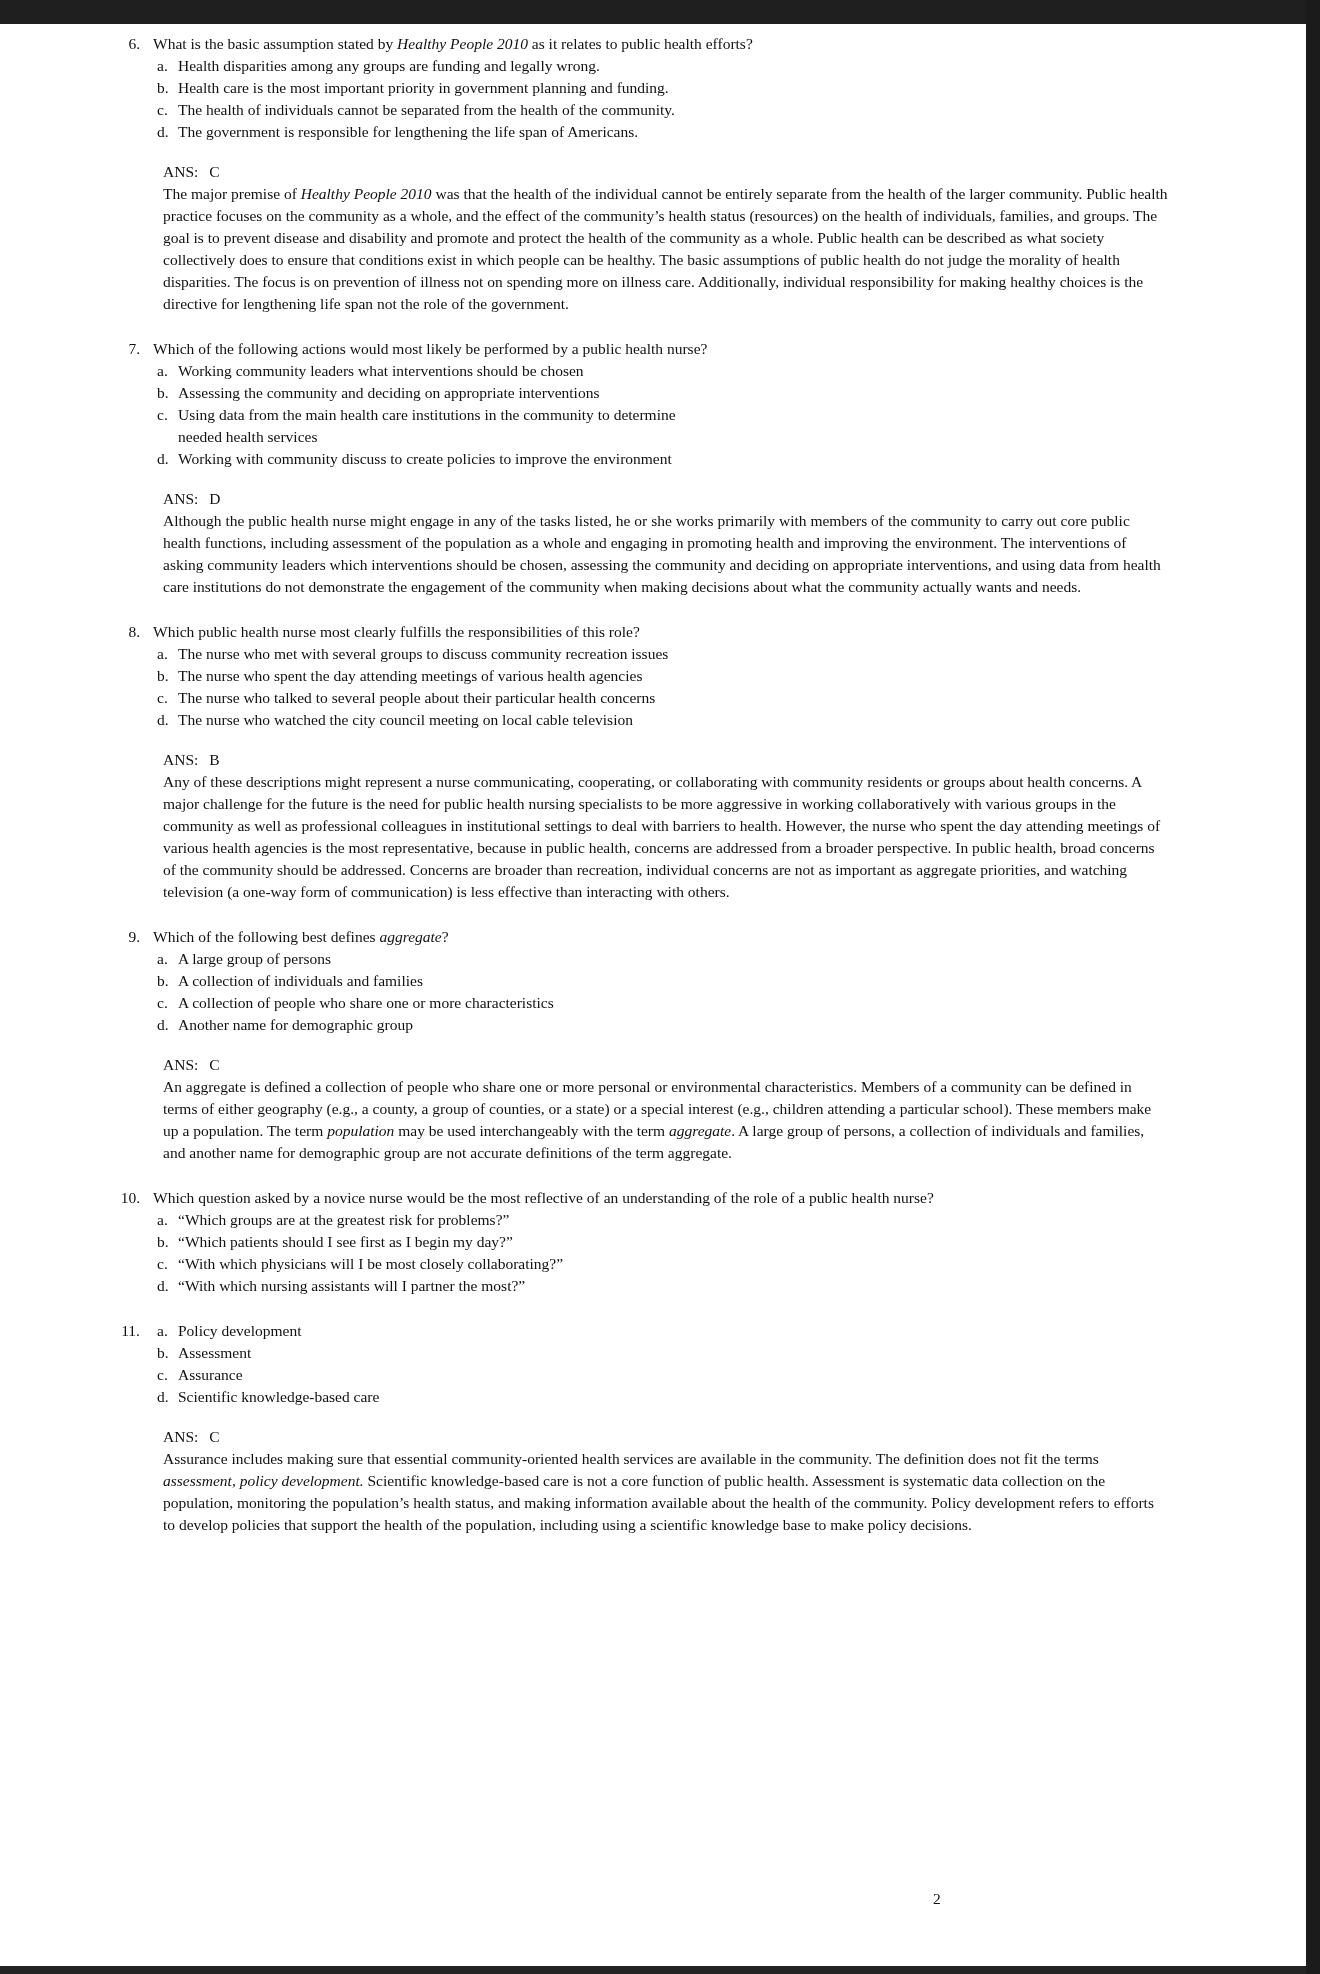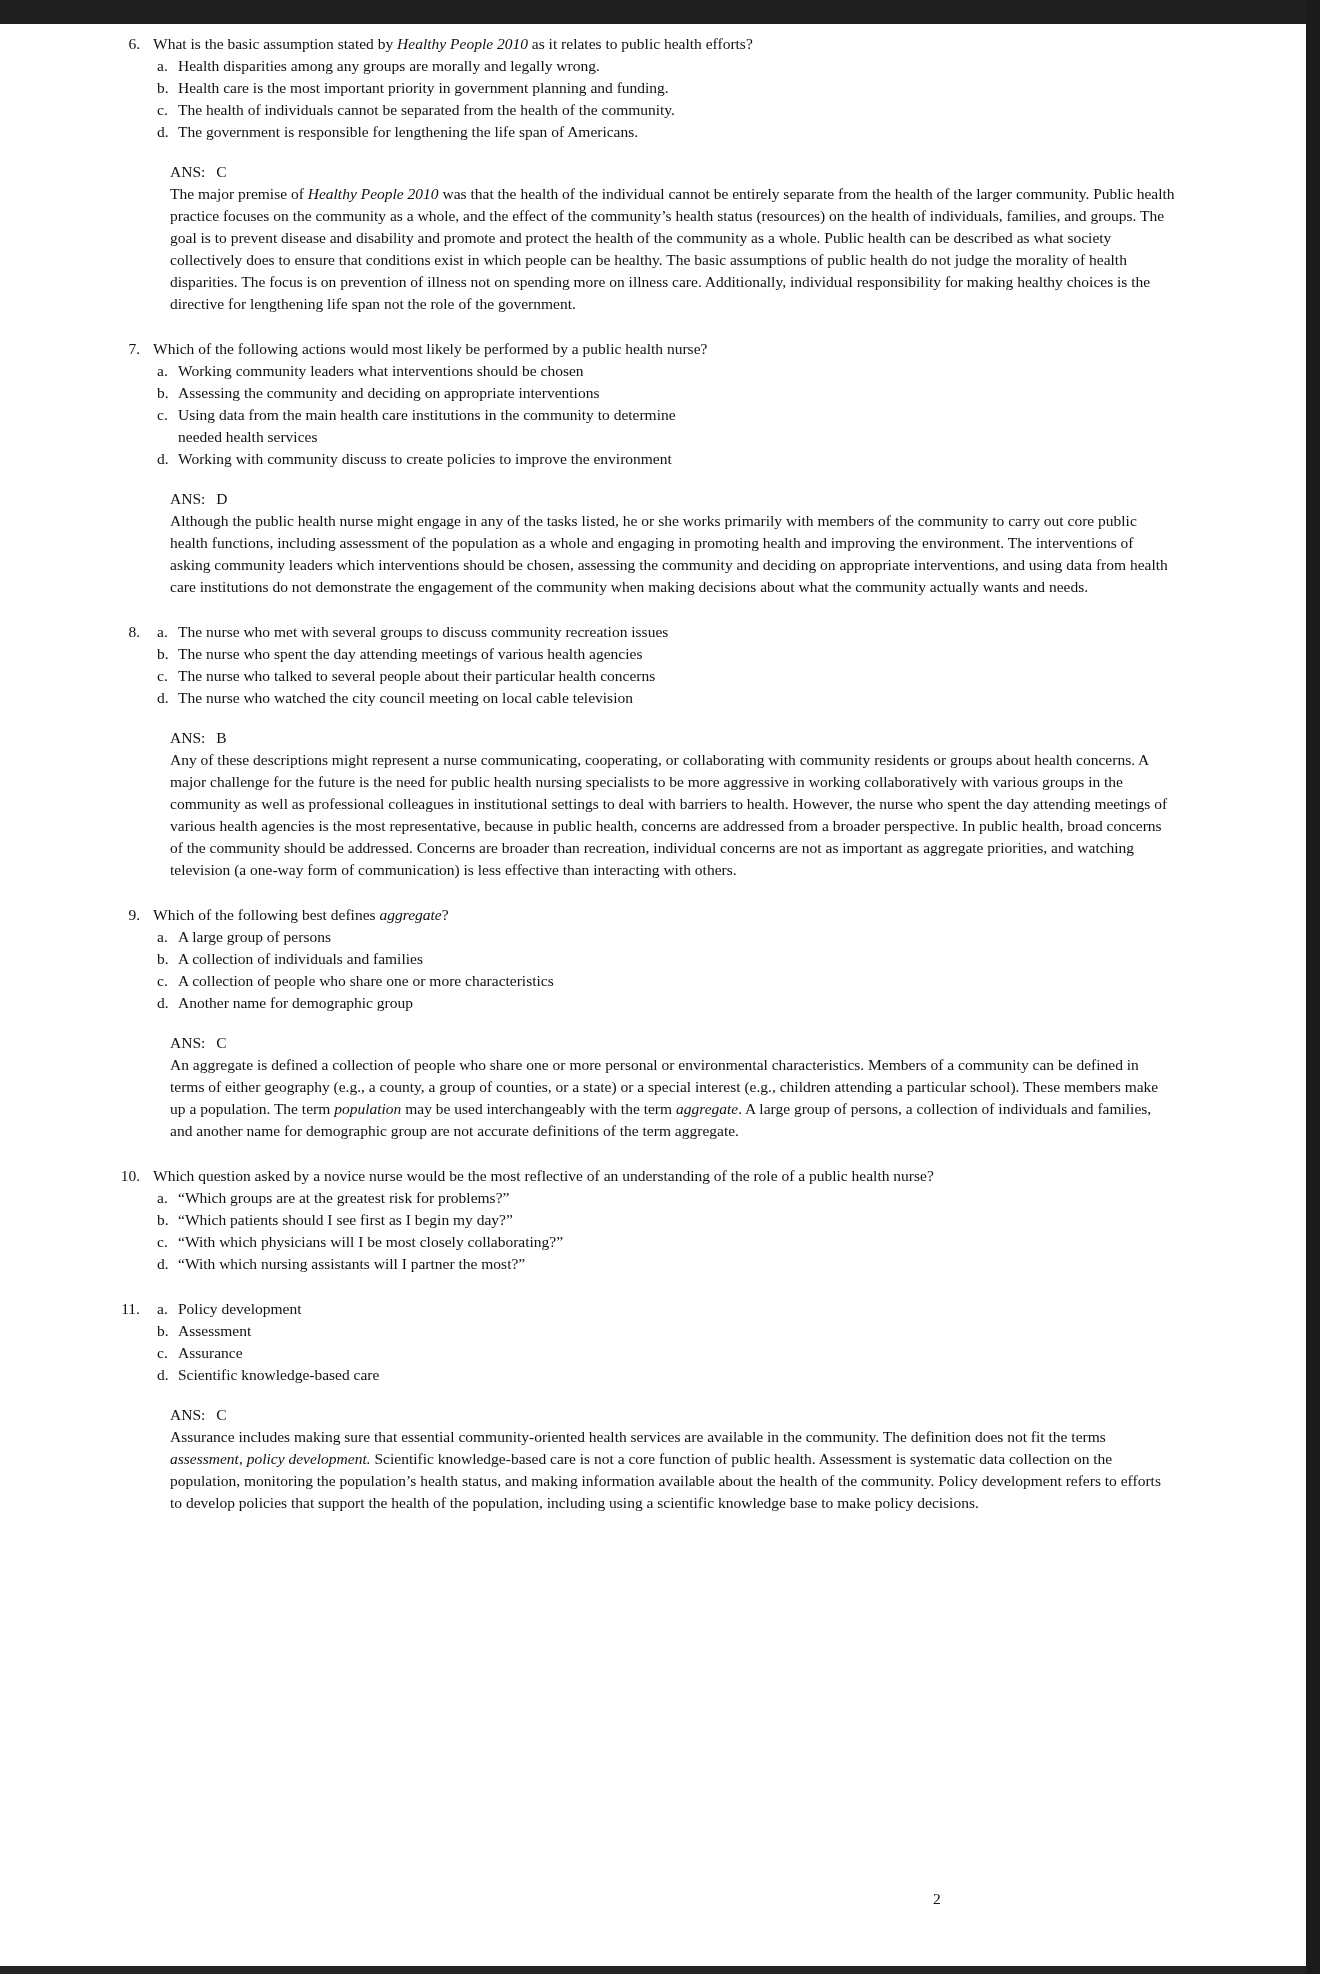--- a/index.html
+++ b/index.html
@@ -20,40 +20,40 @@
   }
   .strip-top { position:absolute; left:0; top:0; width:1320px; height:24px; background:#1f1f1f; }
   .strip-right { position:absolute; right:0; top:0; width:14px; height:1974px; background:#1b1b1b; }
   .content { padding-top:9px; }
   .q { position:relative; padding-left:153px; }
   .q + .q { margin-top:23px; }
   .q-num { position:absolute; left:0; top:0; width:140px; text-align:right; }
   .q-stem { max-width:1010px; }
   .opt { position:relative; margin-left:4px; padding-left:21px; max-width:990px; }
   .opt-letter { position:absolute; left:0; top:0; }
-  .ans { margin-top:18px; margin-left:17px; }
+  .ans { margin-top:18px; margin-left:10px; }
   .ans-letter { margin-left:11px; }
   .rationale { max-width:1005px; }
   .footer { position:absolute; left:933px; top:1864px; }
   i { }
 </style>
 </head>
 <body>
 
 <div class="strip-top"></div>
 <div class="strip-right"></div>
 
 <div class="page">
   <div class="content">
 
     <section class="q">
       <span class="q-num">6.</span>
       <div class="q-stem">What is the basic assumption stated by <i>Healthy People 2010</i> as it relates to public health efforts?</div>
       <div class="opts">
-        <div class="opt"><span class="opt-letter">a.</span><span>Health disparities among any groups are morally and legally wrong.</span></div>
+        <div class="opt"><span class="opt-letter">a.</span><span>Health disparities among any groups are funding and legally wrong.</span></div>
         <div class="opt"><span class="opt-letter">b.</span><span>Health care is the most important priority in government planning and funding.</span></div>
         <div class="opt"><span class="opt-letter">c.</span><span>The health of individuals cannot be separated from the health of the community.</span></div>
         <div class="opt"><span class="opt-letter">d.</span><span>The government is responsible for lengthening the life span of Americans.</span></div>
       </div>
       <div class="ans">
         <div><span>ANS:</span><span class="ans-letter">C</span></div>
         <div class="rationale">The major premise of <i>Healthy People 2010</i> was that the health of the individual cannot be entirely separate from the health of the larger community. Public health practice focuses on the community as a whole, and the effect of the community’s health status (resources) on the health of individuals, families, and groups. The goal is to prevent disease and disability and promote and protect the health of the community as a whole. Public health can be described as what society collectively does to ensure that conditions exist in which people can be healthy. The basic assumptions of public health do not judge the morality of health disparities. The focus is on prevention of illness not on spending more on illness care. Additionally, individual responsibility for making healthy choices is the directive for lengthening life span not the role of the government.</div>
       </div>
     </section>
 
@@ -70,20 +70,21 @@
         <div class="opt"><span class="opt-letter">d.</span><span>Working with community discuss to create policies to improve the environment</span></div>
       </div>
       <div class="ans">
         <div><span>ANS:</span><span class="ans-letter">D</span></div>
         <div class="rationale">Although the public health nurse might engage in any of the tasks listed, he or she works primarily with members of the community to carry out core public health functions, including assessment of the population as a whole and engaging in promoting health and improving the environment. The interventions of asking community leaders which interventions should be chosen, assessing the community and deciding on appropriate interventions, and using data from health care institutions do not demonstrate the engagement of the community when making decisions about what the community actually wants and needs.</div>
       </div>
     </section>
 
     <section class="q">
       <span class="q-num">8.</span>
+      <div class="q-stem">Which public health nurse most clearly fulfills the responsibilities of this role?</div>
       <div class="opts">
         <div class="opt"><span class="opt-letter">a.</span><span>The nurse who met with several groups to discuss community recreation issues</span></div>
         <div class="opt"><span class="opt-letter">b.</span><span>The nurse who spent the day attending meetings of various health agencies</span></div>
         <div class="opt"><span class="opt-letter">c.</span><span>The nurse who talked to several people about their particular health concerns</span></div>
         <div class="opt"><span class="opt-letter">d.</span><span>The nurse who watched the city council meeting on local cable television</span></div>
       </div>
       <div class="ans">
         <div><span>ANS:</span><span class="ans-letter">B</span></div>
         <div class="rationale">Any of these descriptions might represent a nurse communicating, cooperating, or collaborating with community residents or groups about health concerns. A major challenge for the future is the need for public health nursing specialists to be more aggressive in working collaboratively with various groups in the community as well as professional colleagues in institutional settings to deal with barriers to health. However, the nurse who spent the day attending meetings of various health agencies is the most representative, because in public health, concerns are addressed from a broader perspective. In public health, broad concerns of the community should be addressed. Concerns are broader than recreation, individual concerns are not as important as aggregate priorities, and watching television (a one-way form of communication) is less effective than interacting with others.</div>
       </div>

